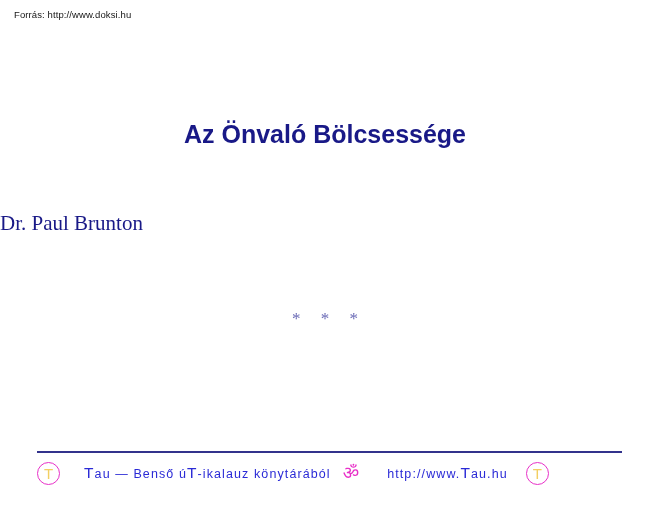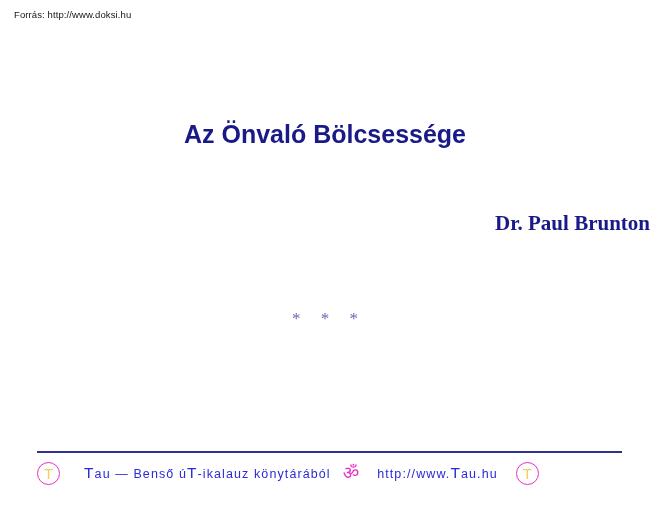--- a/index.html
+++ b/index.html
@@ -53,23 +53,23 @@
     color: #191987;
     letter-spacing: 0px;
     white-space: nowrap;
   }
 
   #doc-author {
     position: absolute;
     left: 0;
     top: 209px;
     width: 650px;
-    text-align: right;
+    text-align: left;
     font-family: "Liberation Serif", serif;
-    font-weight: bold;
+    font-weight: normal;
     font-size: 21px;
     line-height: 28px;
     color: #191987;
     white-space: nowrap;
   }
 
   #divider-stars {
     position: absolute;
     left: 0;
     top: 308px;
@@ -154,21 +154,21 @@
   #om-symbol {
     margin-left: 12px;
     font-family: "DejaVu Sans", sans-serif;
     font-size: 18px;
     line-height: 18px;
     color: #e830c8;
     white-space: nowrap;
   }
 
   #footer-url {
-    margin-left: 18px;
+    margin-left: 28px;
   }
 
   #tau-logo-right {
     margin-left: 18px;
   }
 </style>
 </head>
 <body>
 
 <div id="page">

